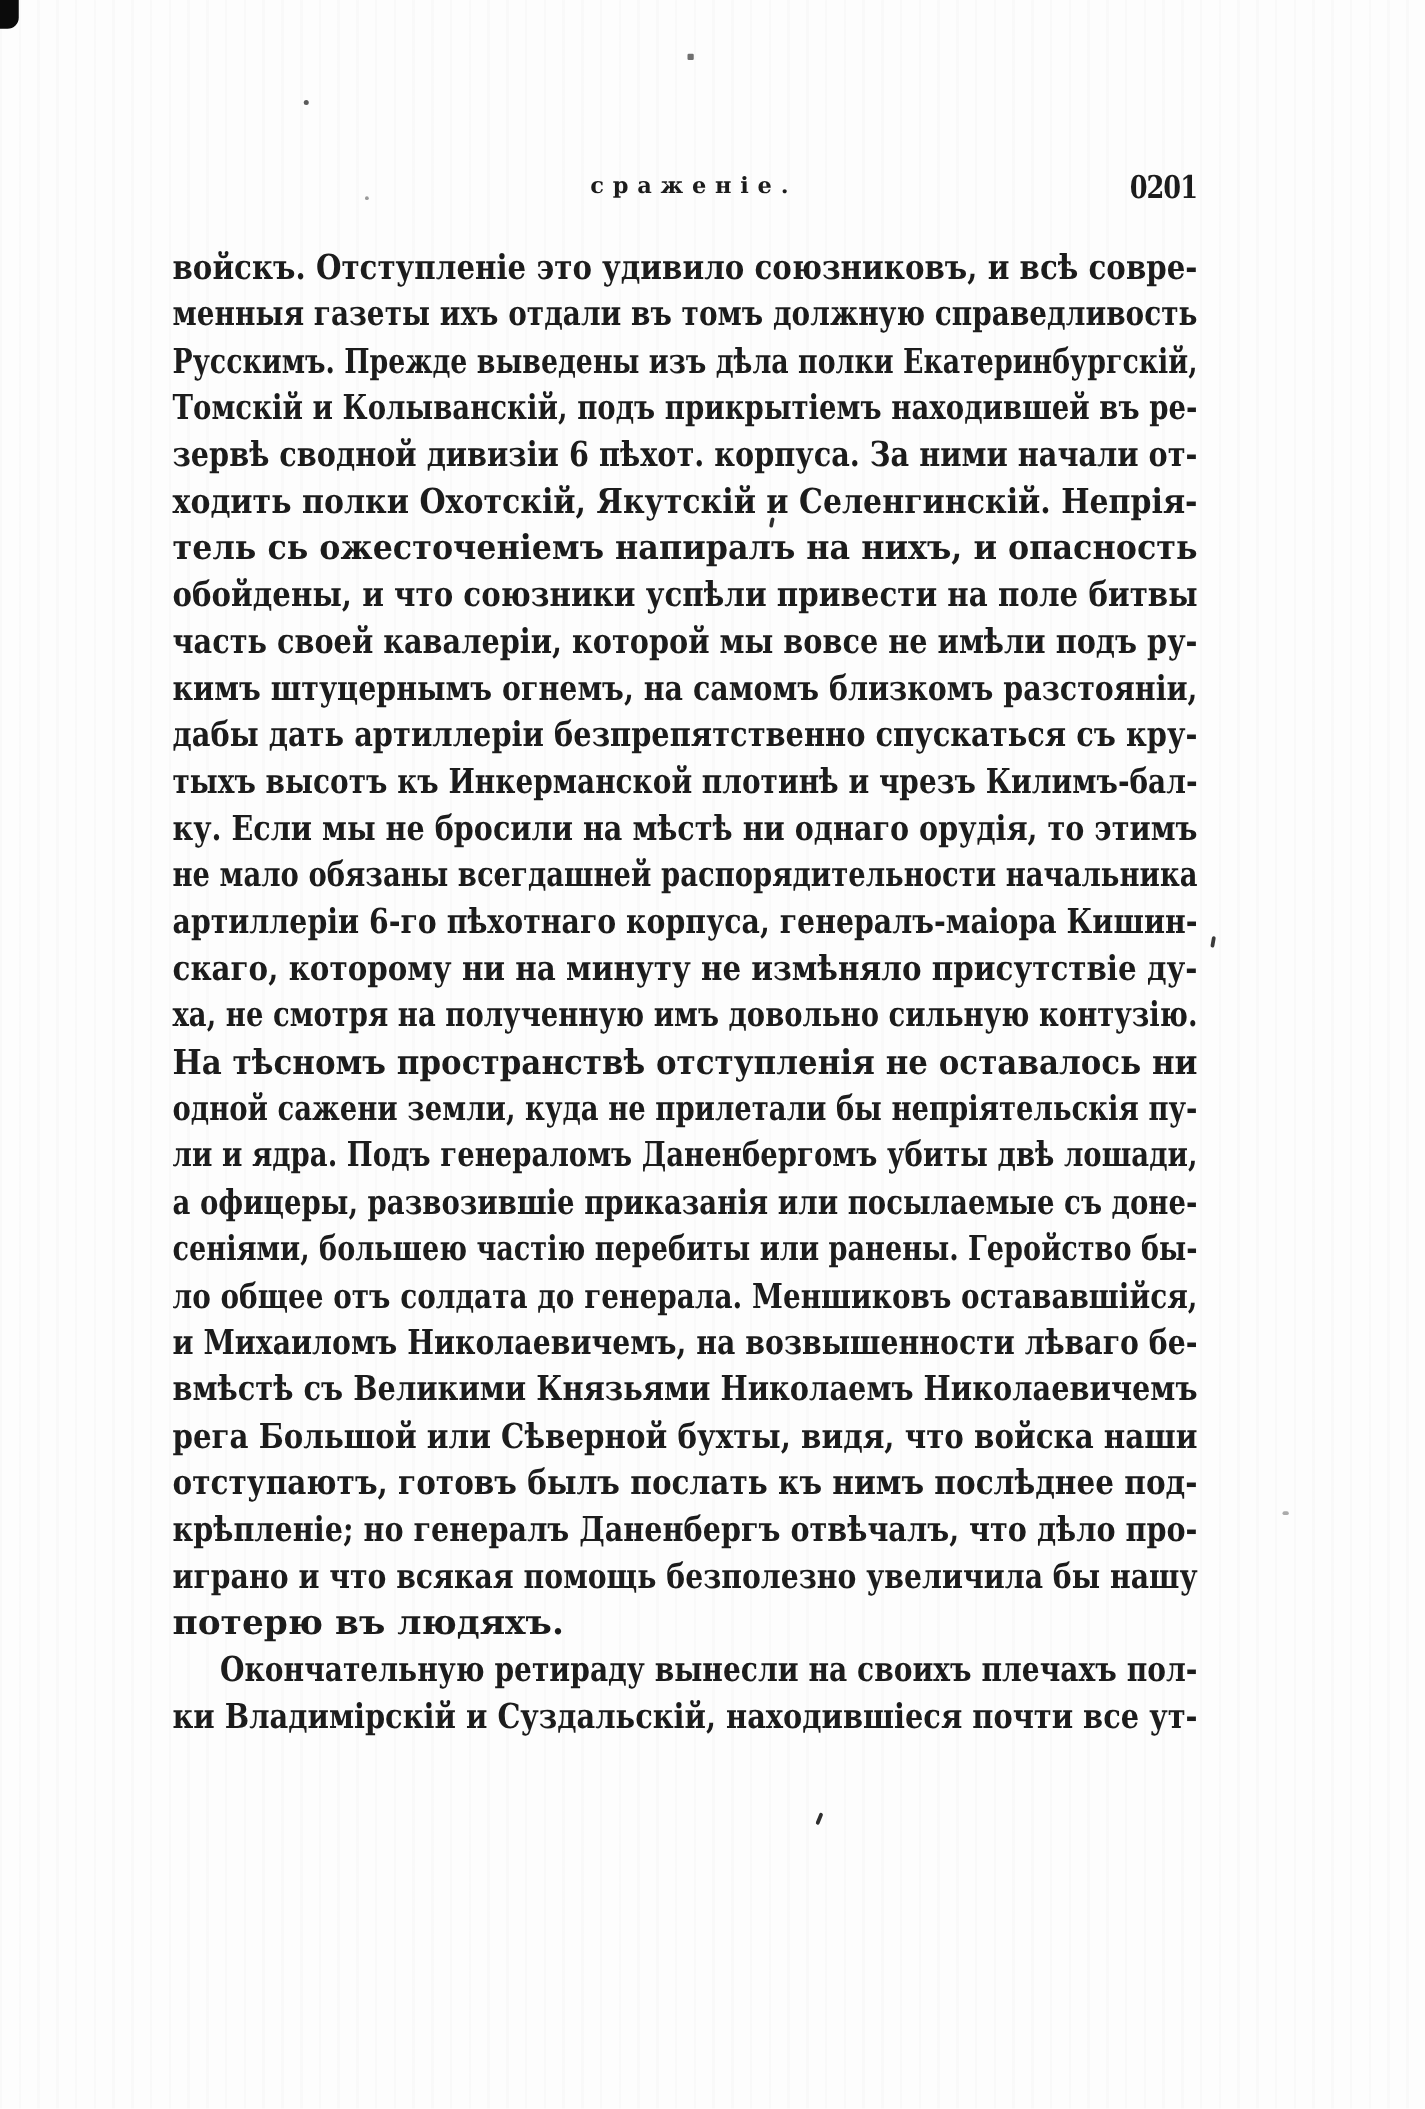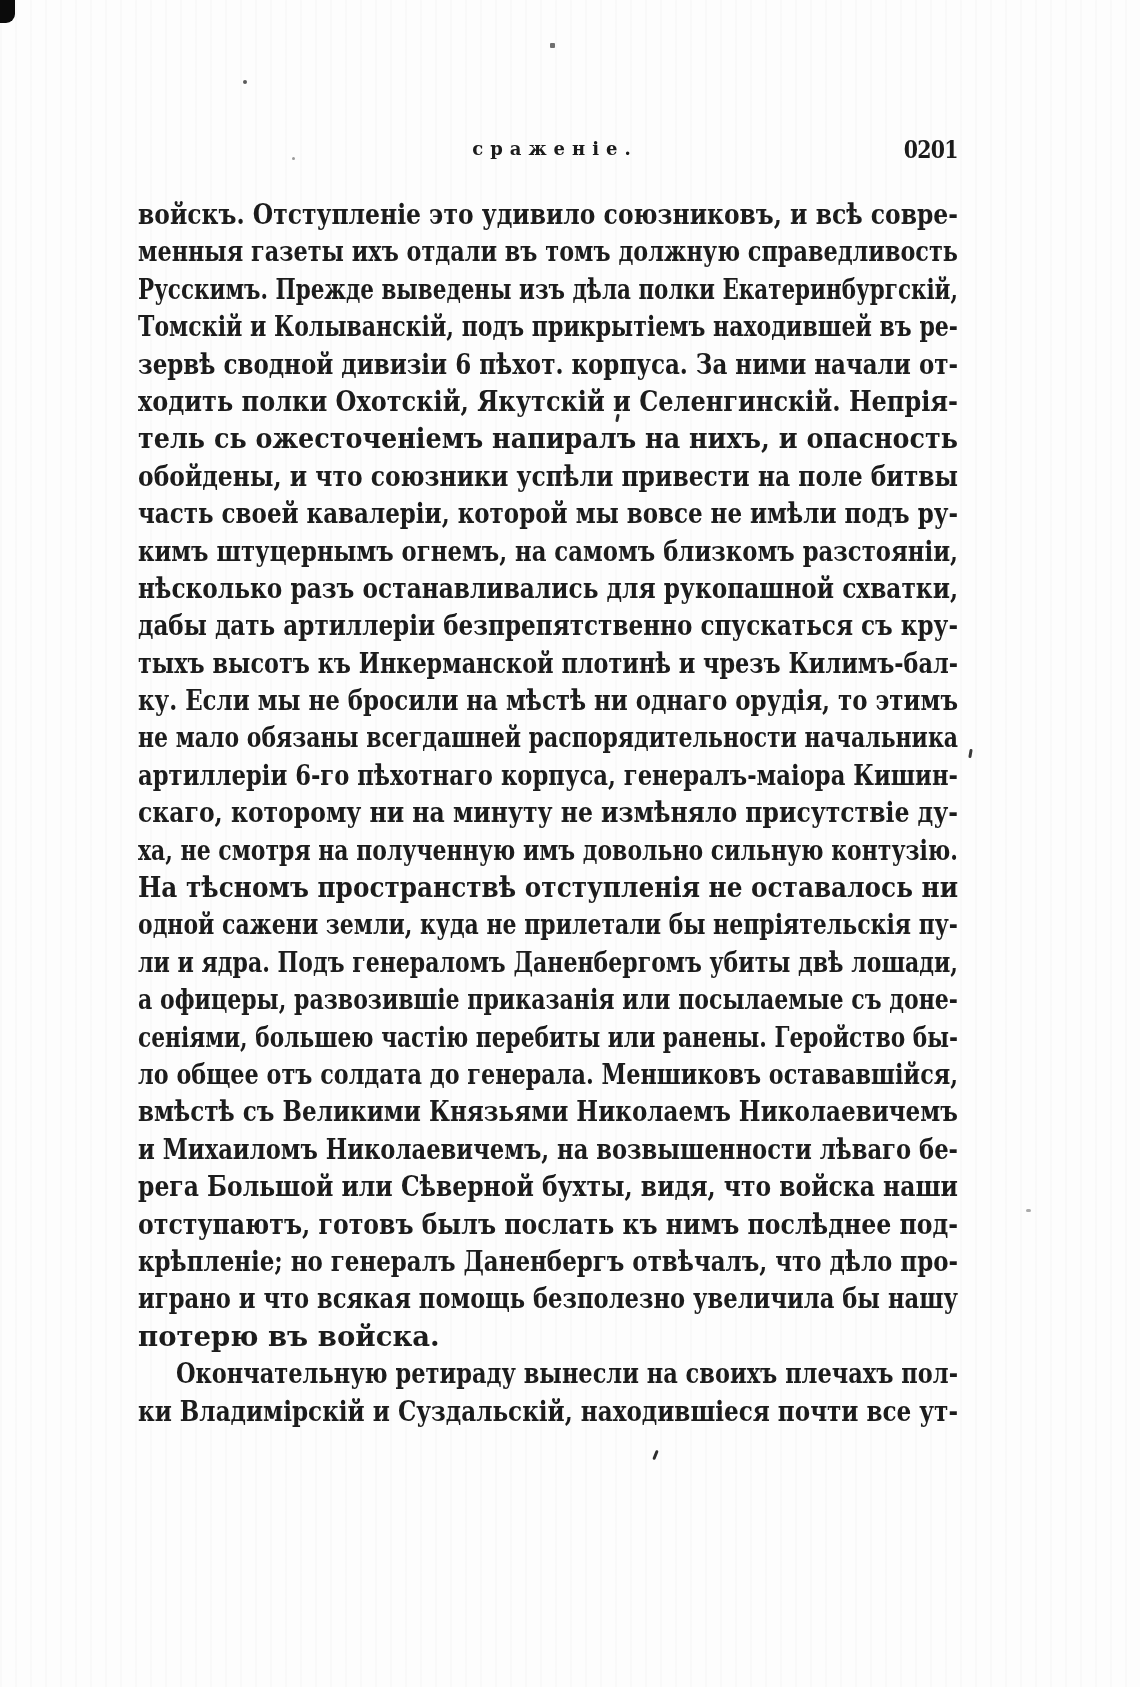--- a/index.html
+++ b/index.html
@@ -105,38 +105,37 @@
       <div class="line"><span class="line-inner" style="transform-origin: left center; transform: scaleX(0.851893);">войскъ. Отступленіе это удивило союзниковъ, и всѣ совре-</span></div>
       <div class="line"><span class="line-inner" style="transform-origin: left center; transform: scaleX(0.812736);">менныя газеты ихъ отдали въ томъ должную справедливость</span></div>
       <div class="line"><span class="line-inner" style="transform-origin: left center; transform: scaleX(0.780117);">Русскимъ. Прежде выведены изъ дѣла полки Екатеринбургскій,</span></div>
       <div class="line"><span class="line-inner" style="transform-origin: left center; transform: scaleX(0.801931);">Томскій и Колыванскій, подъ прикрытіемъ находившей въ ре-</span></div>
       <div class="line"><span class="line-inner" style="transform-origin: left center; transform: scaleX(0.835802);">зервѣ сводной дивизіи 6 пѣхот. корпуса. За ними начали от-</span></div>
       <div class="line"><span class="line-inner" style="transform-origin: left center; transform: scaleX(0.872442);">ходить полки Охотскій, Якутскій и Селенгинскій. Непрія-</span></div>
       <div class="line"><span class="line-inner" style="transform-origin: left center; transform: scaleX(0.924123);">тель сь ожесточеніемъ напиралъ на нихъ, и опасность</span></div>
       <div class="line"><span class="line-inner" style="transform-origin: left center; transform: scaleX(0.85192);">обойдены, и что союзники успѣли привести на поле битвы</span></div>
       <div class="line"><span class="line-inner" style="transform-origin: left center; transform: scaleX(0.836082);">часть своей кавалеріи, которой мы вовсе не имѣли подъ ру-</span></div>
       <div class="line"><span class="line-inner" style="transform-origin: left center; transform: scaleX(0.828152);">кимъ штуцернымъ огнемъ, на самомъ близкомъ разстояніи,</span></div>
-      <div class="line"><span class="line-inner" style="transform-origin: left center; transform: scaleX(0.845783);">нѣсколько разъ останавливались для рукопашной схватки,</span></div>
       <div class="line"><span class="line-inner" style="transform-origin: left center; transform: scaleX(0.83972);">дабы дать артиллеріи безпрепятственно спускаться съ кру-</span></div>
       <div class="line"><span class="line-inner" style="transform-origin: left center; transform: scaleX(0.812635);">тыхъ высотъ къ Инкерманской плотинѣ и чрезъ Килимъ-бал-</span></div>
       <div class="line"><span class="line-inner" style="transform-origin: left center; transform: scaleX(0.832672);">ку. Если мы не бросили на мѣстѣ ни однаго орудія, то этимъ</span></div>
       <div class="line"><span class="line-inner" style="transform-origin: left center; transform: scaleX(0.798551);">не мало обязаны всегдашней распорядительности начальника</span></div>
       <div class="line"><span class="line-inner" style="transform-origin: left center; transform: scaleX(0.825365);">артиллеріи 6-го пѣхотнаго корпуса, генералъ-маіора Кишин-</span></div>
       <div class="line"><span class="line-inner" style="transform-origin: left center; transform: scaleX(0.854292);">скаго, которому ни на минуту не измѣняло  присутствіе ду-</span></div>
       <div class="line"><span class="line-inner" style="transform-origin: left center; transform: scaleX(0.798782);">ха, не смотря на полученную имъ довольно сильную контузію.</span></div>
       <div class="line"><span class="line-inner" style="transform-origin: left center; transform: scaleX(0.89957);">На тѣсномъ пространствѣ отступленія не оставалось ни</span></div>
       <div class="line"><span class="line-inner" style="transform-origin: left center; transform: scaleX(0.799172);">одной сажени земли, куда не прилетали бы непріятельскія пу-</span></div>
       <div class="line"><span class="line-inner" style="transform-origin: left center; transform: scaleX(0.800855);">ли и ядра. Подъ генераломъ Даненбергомъ убиты двѣ лошади,</span></div>
       <div class="line"><span class="line-inner" style="transform-origin: left center; transform: scaleX(0.80154);">а офицеры, развозившіе приказанія или посылаемые съ доне-</span></div>
       <div class="line"><span class="line-inner" style="transform-origin: left center; transform: scaleX(0.789066);">сеніями, большею частію перебиты или ранены. Геройство бы-</span></div>
       <div class="line"><span class="line-inner" style="transform-origin: left center; transform: scaleX(0.811831);">ло общее отъ солдата до генерала. Меншиковъ остававшійся,</span></div>
+      <div class="line"><span class="line-inner" style="transform-origin: left center; transform: scaleX(0.824509);">и Михаиломъ Николаевичемъ, на возвышенности лѣваго бе-</span></div>
       <div class="line"><span class="line-inner" style="transform-origin: left center; transform: scaleX(0.838298);">вмѣстѣ съ Великими Князьями Николаемъ Николаевичемъ</span></div>
-      <div class="line"><span class="line-inner" style="transform-origin: left center; transform: scaleX(0.824509);">и Михаиломъ Николаевичемъ, на возвышенности лѣваго бе-</span></div>
       <div class="line"><span class="line-inner" style="transform-origin: left center; transform: scaleX(0.852197);">рега Большой или Сѣверной бухты, видя, что войска наши</span></div>
       <div class="line"><span class="line-inner" style="transform-origin: left center; transform: scaleX(0.858625);">отступаютъ, готовъ былъ послать къ нимъ послѣднее под-</span></div>
       <div class="line"><span class="line-inner" style="transform-origin: left center; transform: scaleX(0.833717);">крѣпленіе; но генералъ Даненбергъ отвѣчалъ, что дѣло про-</span></div>
       <div class="line"><span class="line-inner" style="transform-origin: left center; transform: scaleX(0.823242);">играно и что всякая помощь безполезно увеличила бы нашу</span></div>
-      <div class="line"><span class="line-inner">потерю въ войска.</span></div>
+      <div class="line"><span class="line-inner">потерю въ людяхъ.</span></div>
       <div class="line indent"><span class="line-inner" style="transform-origin: left center; transform: scaleX(0.818058);">Окончательную ретираду вынесли на своихъ плечахъ пол-</span></div>
       <div class="line"><span class="line-inner" style="transform-origin: left center; transform: scaleX(0.839613);">ки Владимірскій и Суздальскій, находившіеся почти все ут-</span></div>
     </div>
 
 </div>
 
 </body></html>

